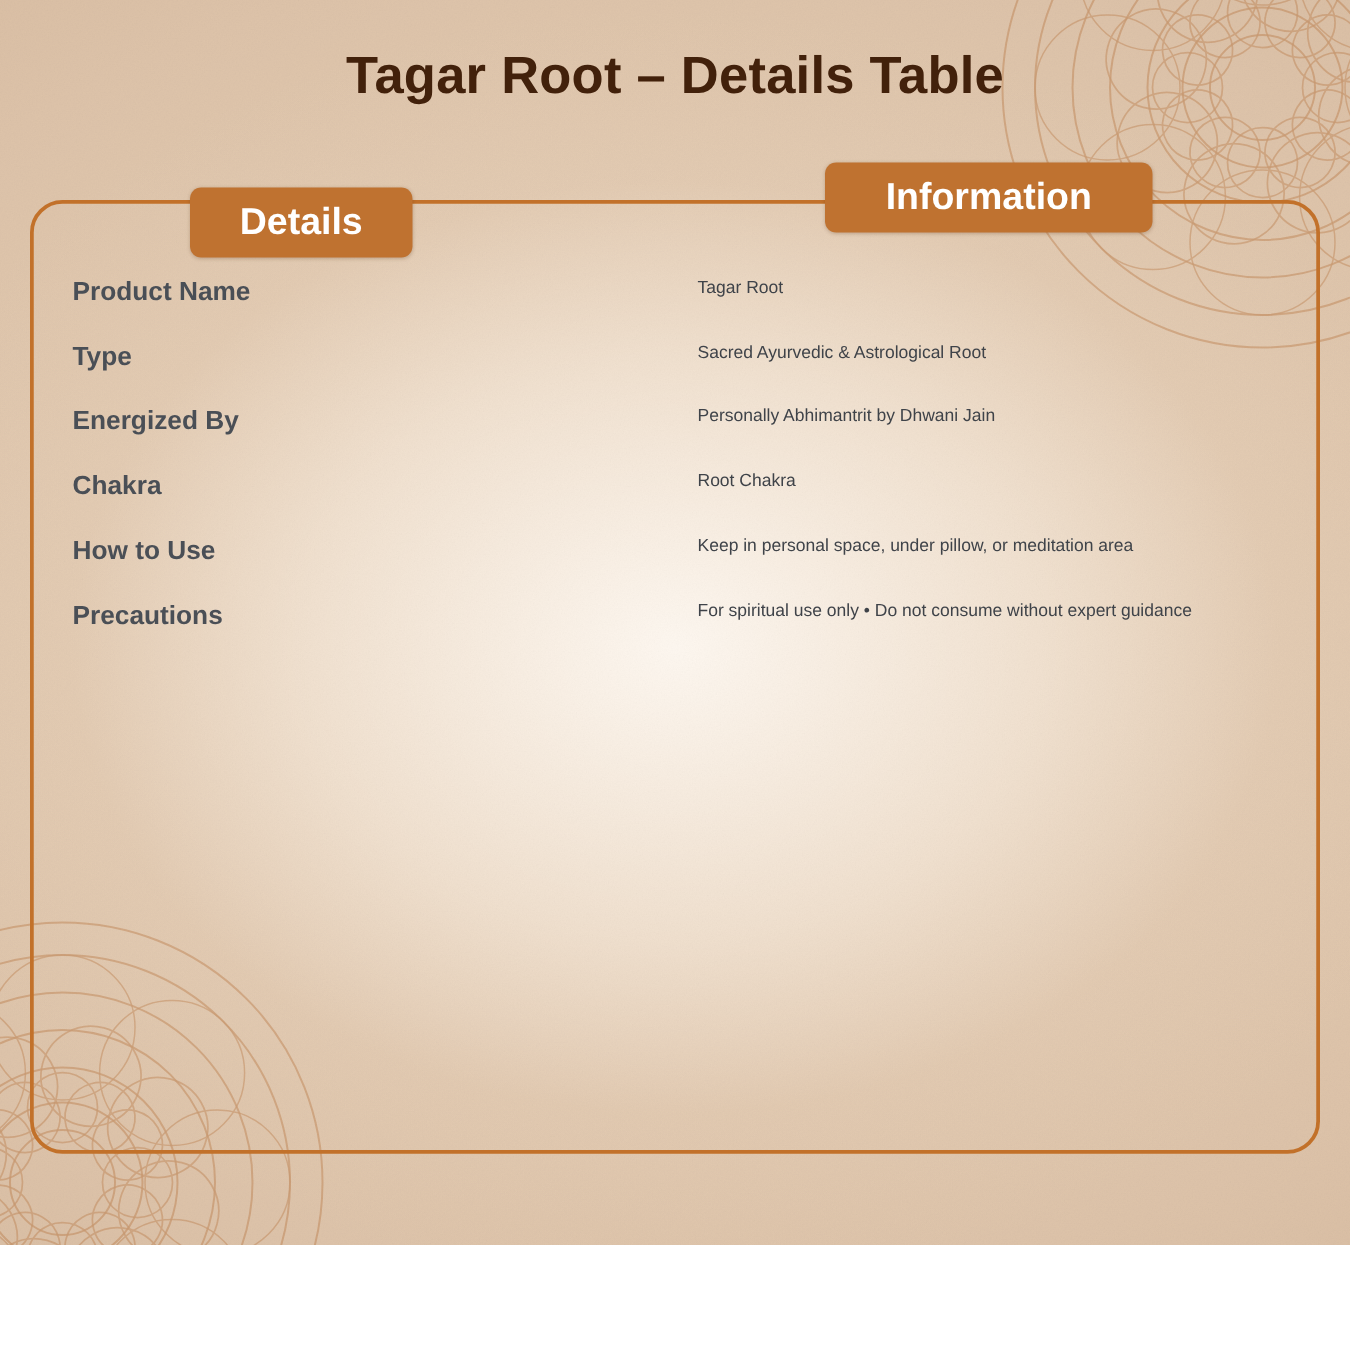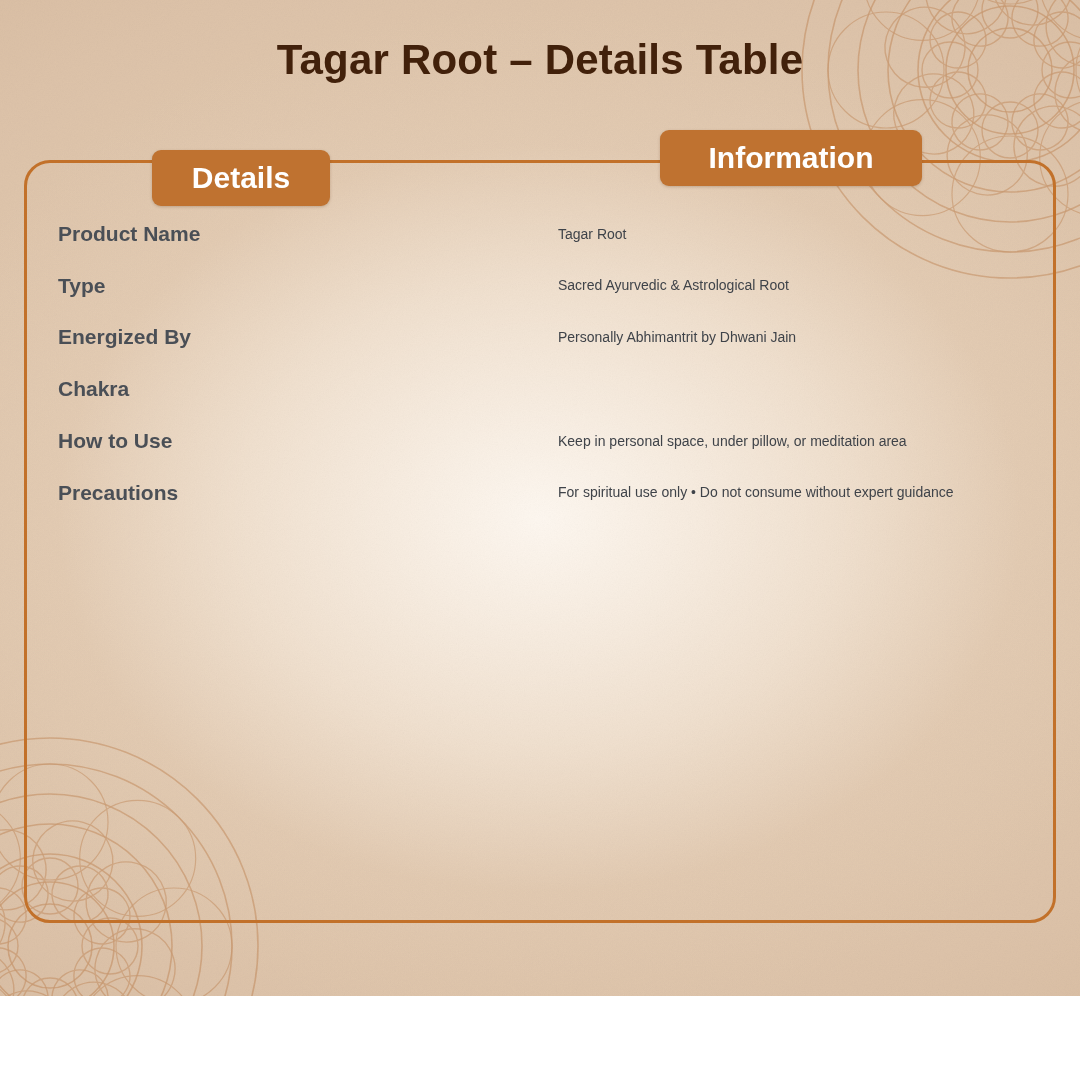--- a/index.html
+++ b/index.html
@@ -95,21 +95,21 @@
   }
 
   #rows {
     position: absolute;
     left: 58px;
     top: 218px;
     width: 970px;
   }
   .row {
     display: flex;
-    align-items: center;
+    align-items: flex-start;
     margin-bottom: 22px;
   }
   .cell-label {
     width: 500px;
     flex: 0 0 500px;
     font-size: 21px;
     font-weight: bold;
     color: #4a4f56;
     line-height: 1.32;
     padding-top: 2px;
@@ -259,20 +259,21 @@
     <div class="row">
       <div class="cell-label">Type</div>
       <div class="cell-value">Sacred Ayurvedic &amp; Astrological Root</div>
     </div>
     <div class="row">
       <div class="cell-label">Energized By</div>
       <div class="cell-value">Personally Abhimantrit by Dhwani Jain</div>
     </div>
     <div class="row">
       <div class="cell-label">Chakra</div>
+      <div class="cell-value">Root Chakra</div>
     </div>
     <div class="row">
       <div class="cell-label">How to Use</div>
       <div class="cell-value">Keep in personal space, under pillow, or meditation area</div>
     </div>
     <div class="row">
       <div class="cell-label">Precautions</div>
       <div class="cell-value">For spiritual use only • Do not consume without expert guidance</div>
     </div>
   </div>

